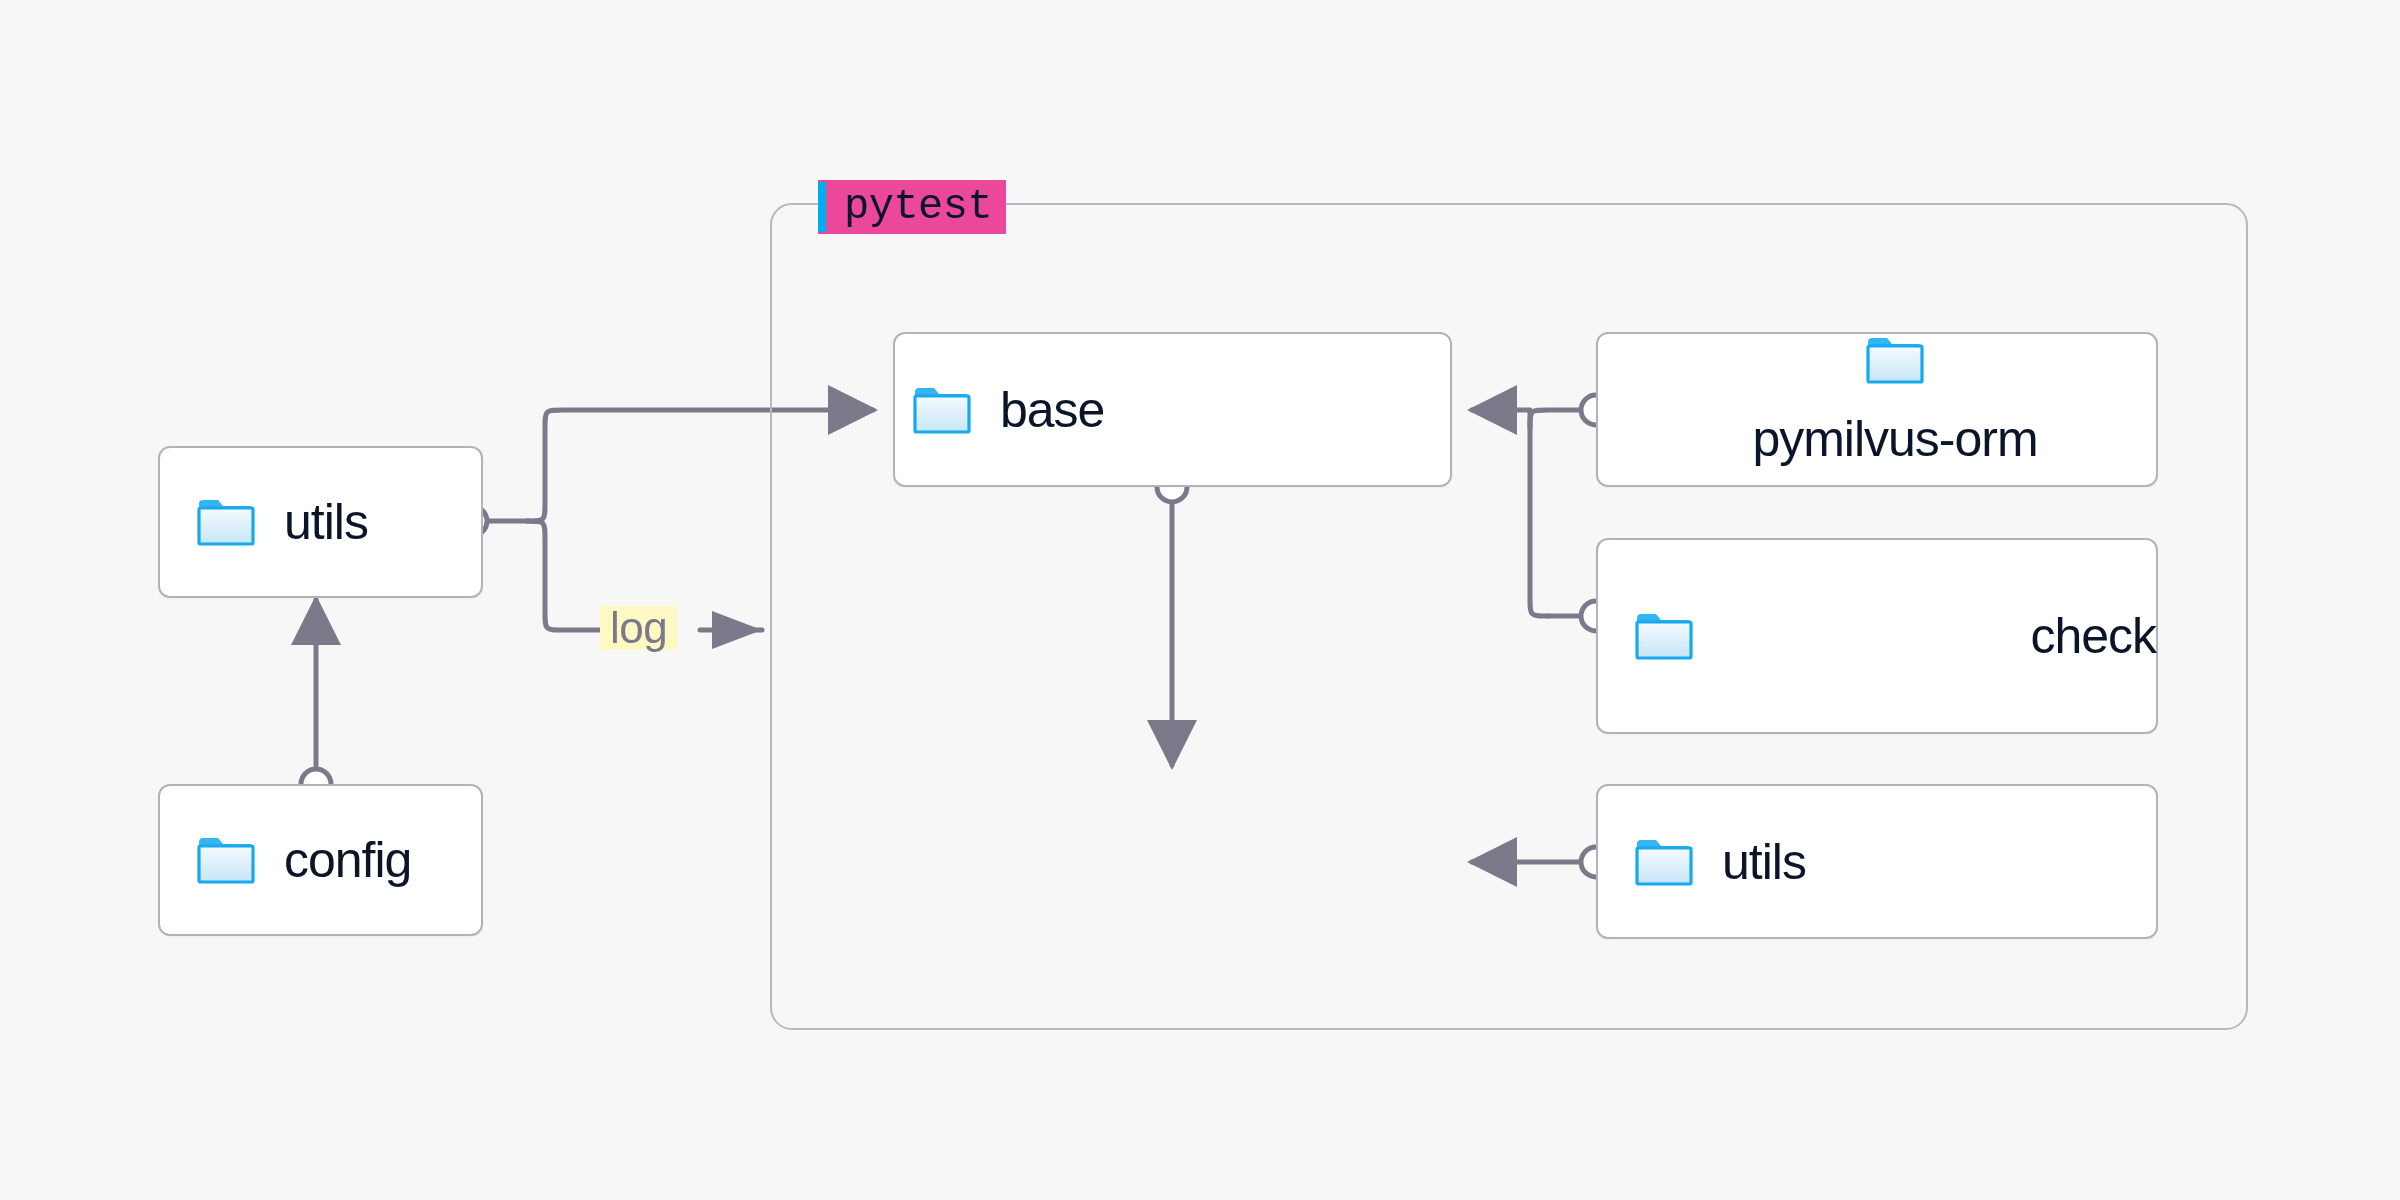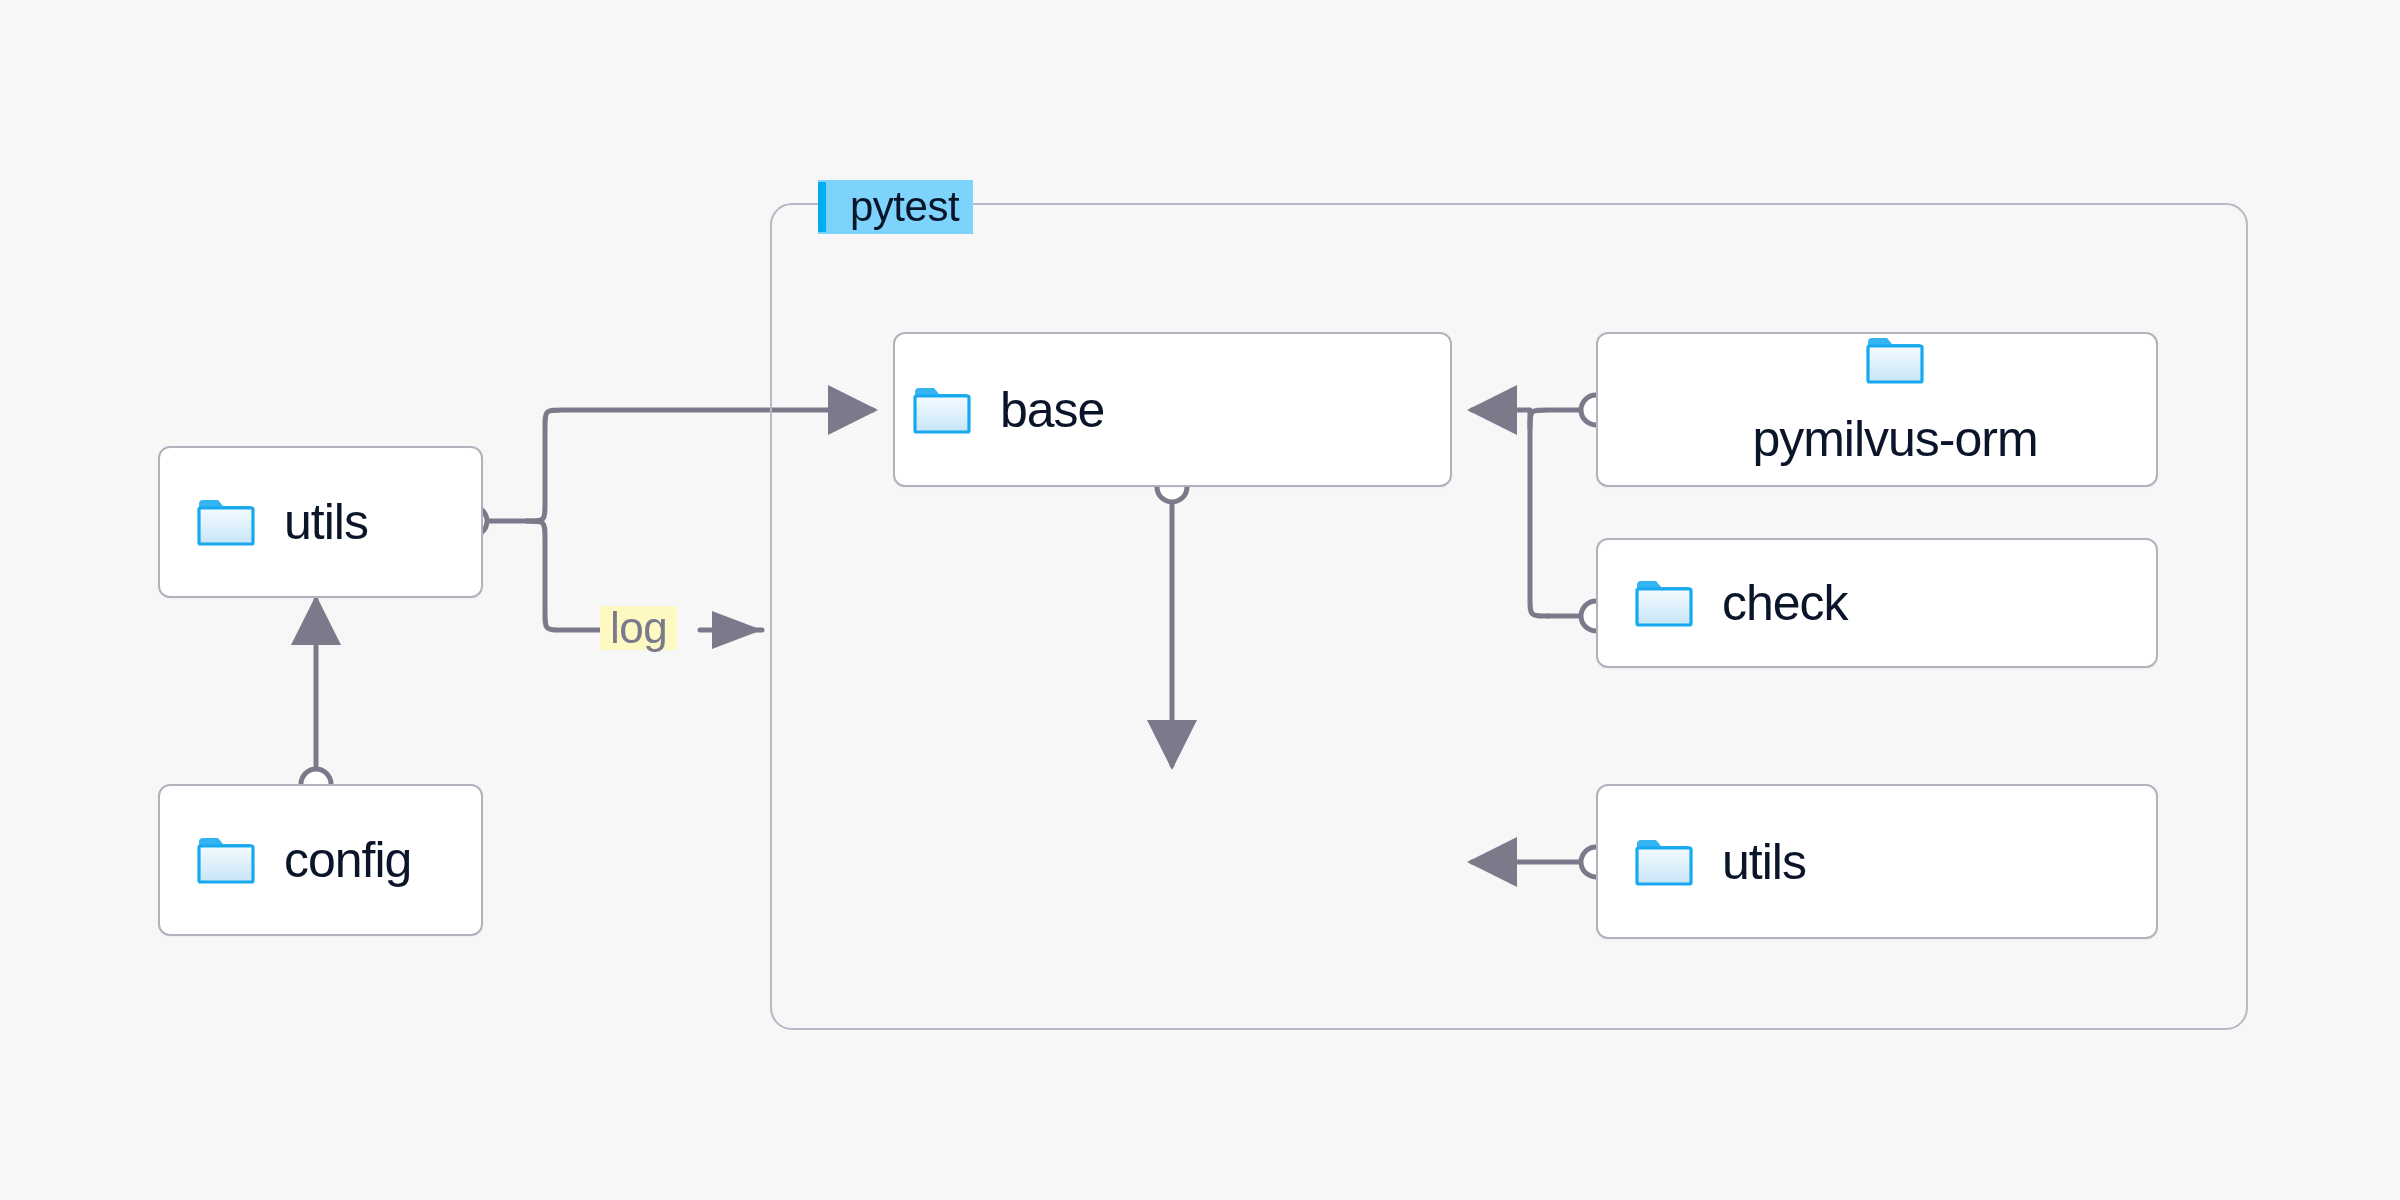--- a/index.html
+++ b/index.html
@@ -17,24 +17,25 @@
     position:absolute;
     border:2px solid #b9b7c6;
     border-radius:22px;
     background:transparent;
     box-sizing:border-box;
   }
   .group-title{
     position:absolute;
     display:flex;
     align-items:center;
-    gap:24px;
-    background:#7dd3fc;
+    gap:18px;
+    background:#ec4899;
     padding:0 14px 0 0;
     height:54px;
+    font-family:Liberation Mono, monospace;
   }
   .group-title .accent{
     width:8px;height:50px;background:#00aeef;border-radius:1px;
     display:block;
   }
   .group-title .gtxt{
     font-size:42px;color:#0b1529;letter-spacing:-0.5px;white-space:nowrap;
   }
 
   
@@ -173,21 +174,21 @@
   <div class="node" style="left:1596px;top:332px;width:562px;height:155px;flex-direction:column;">
     <span class="folder">
       <svg width="60" height="52" viewBox="0 0 60 52">
         <path d="M3 8 Q3 4 7 4 L22 4 L27 10 L53 10 Q57 10 57 14 L57 14 L3 14 Z" fill="#35b4f2"></path>
         <rect x="3" y="12" width="54" height="36" rx="1.5" fill="url(#fgrad)" stroke="#17a9ef" stroke-width="3.2"></rect>
       </svg>
     </span>
     <span class="label">pymilvus-orm</span>
   </div>
 
-  <div class="node" style="left:1596px;top:538px;width:562px;height:130px;">
+  <div class="node" style="left:1596px;top:538px;width:562px;height:196px;justify-content:space-between;">
     <span class="folder">
       <svg width="60" height="52" viewBox="0 0 60 52">
         <path d="M3 8 Q3 4 7 4 L22 4 L27 10 L53 10 Q57 10 57 14 L57 14 L3 14 Z" fill="#35b4f2"></path>
         <rect x="3" y="12" width="54" height="36" rx="1.5" fill="url(#fgrad)" stroke="#17a9ef" stroke-width="3.2"></rect>
       </svg>
     </span>
     <span class="label">check</span>
   </div>
 
   <div class="node" style="left:1596px;top:784px;width:562px;height:155px;">

